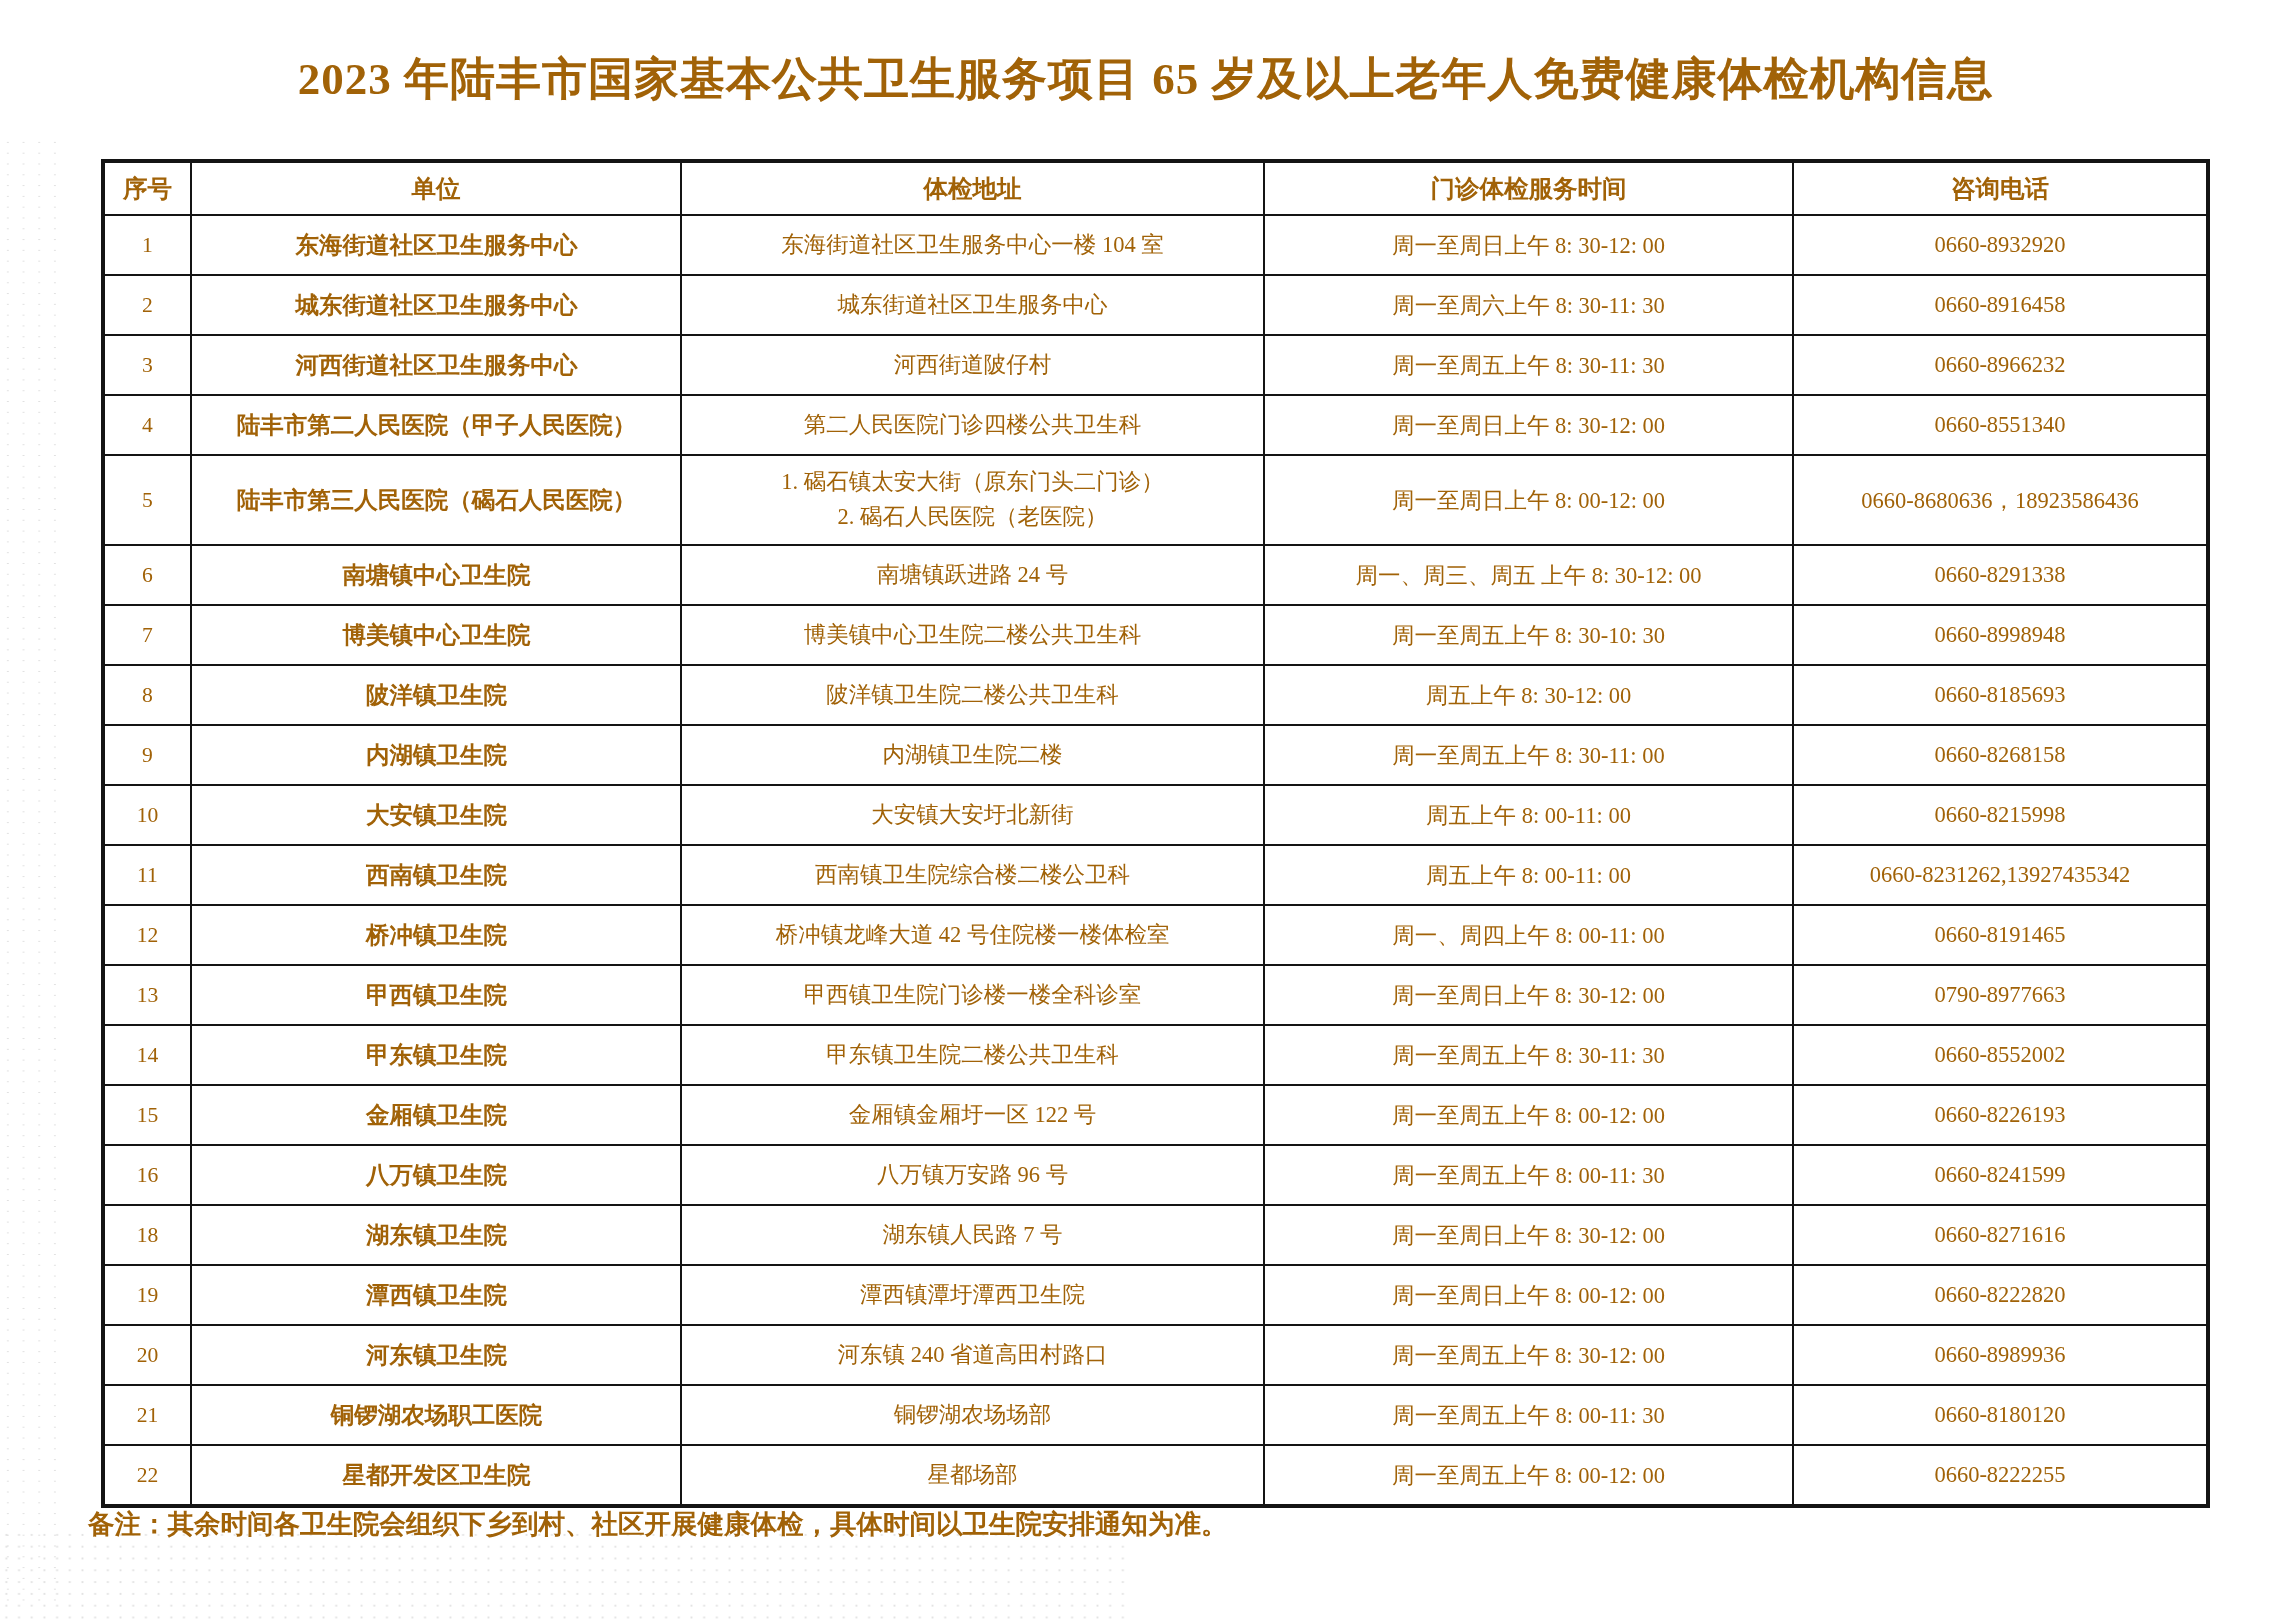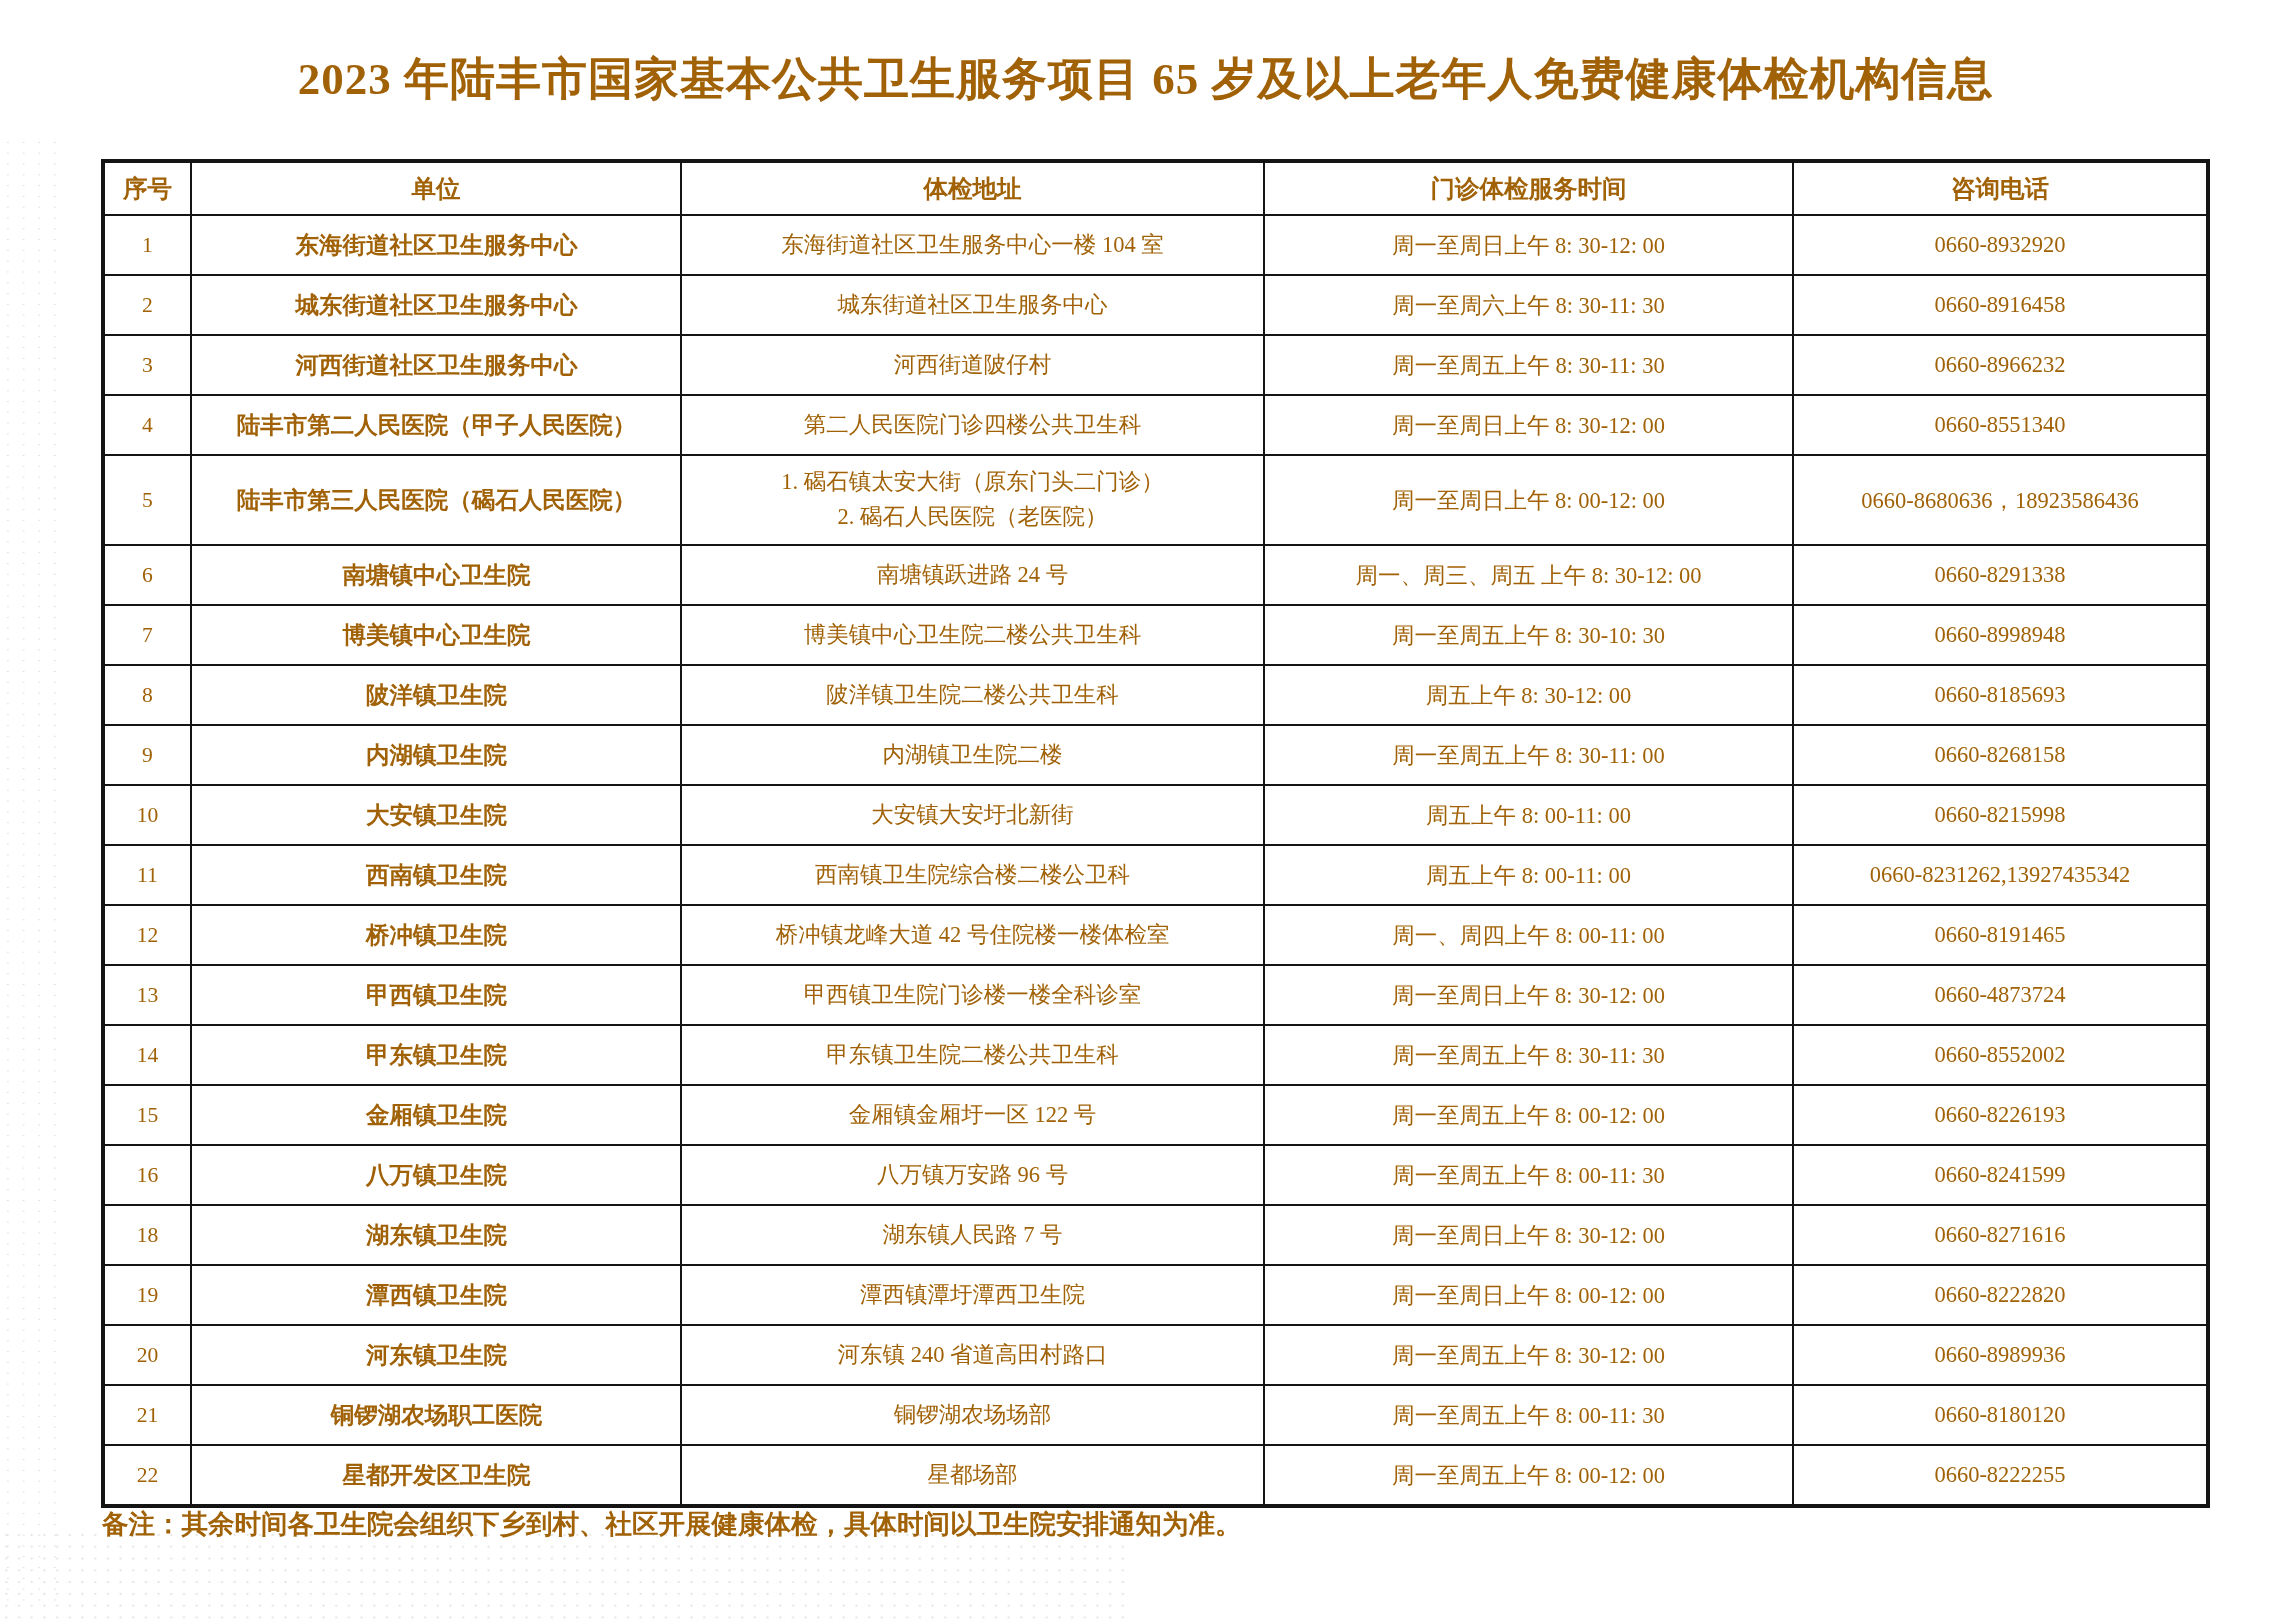--- a/index.html
+++ b/index.html
@@ -67,21 +67,21 @@
     font-size: 24.5px;
     font-weight: bold;
   }
   tbody td { height: 54px; font-size: 22.5px; }
   tbody tr:nth-child(5) td { height: 84px; }
   td.c-no    { font-size: 21.6px; }
   td.c-unit  { font-weight: bold; font-size: 23.5px; padding-left: 9px; }
   td.c-addr  { white-space: pre-line; line-height: 1.55; margin-top: 24px; }
   .doc-note {
     position: absolute;
-    left: 102px;
+    left: 88px;
     top: 1506px;
     font-size: 26.5px;
     font-weight: bold;
     white-space: nowrap;
   }
 </style>
 </head>
 <body>
 
 <div class="page">
@@ -191,21 +191,21 @@
       <td class="c-unit">桥冲镇卫生院</td>
       <td class="c-addr">桥冲镇龙峰大道 42 号住院楼一楼体检室</td>
       <td class="c-time">周一、周四上午 8: 00-11: 00</td>
       <td class="c-phone">0660-8191465</td>
     </tr>
         <tr>
       <td class="c-no">13</td>
       <td class="c-unit">甲西镇卫生院</td>
       <td class="c-addr">甲西镇卫生院门诊楼一楼全科诊室</td>
       <td class="c-time">周一至周日上午 8: 30-12: 00</td>
-      <td class="c-phone">0660-4873724</td>
+      <td class="c-phone">0790-8977663</td>
     </tr>
         <tr>
       <td class="c-no">14</td>
       <td class="c-unit">甲东镇卫生院</td>
       <td class="c-addr">甲东镇卫生院二楼公共卫生科</td>
       <td class="c-time">周一至周五上午 8: 30-11: 30</td>
       <td class="c-phone">0660-8552002</td>
     </tr>
         <tr>
       <td class="c-no">15</td>

